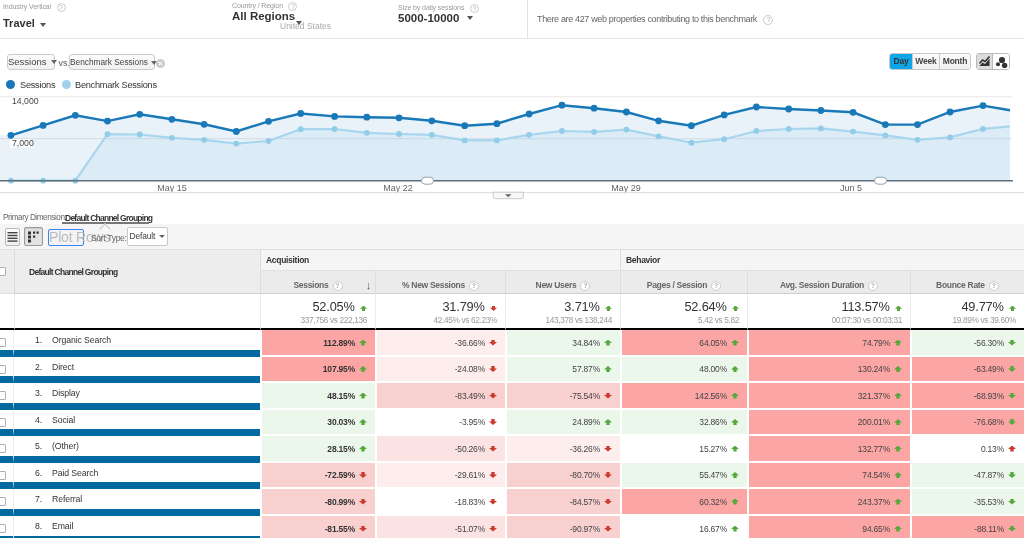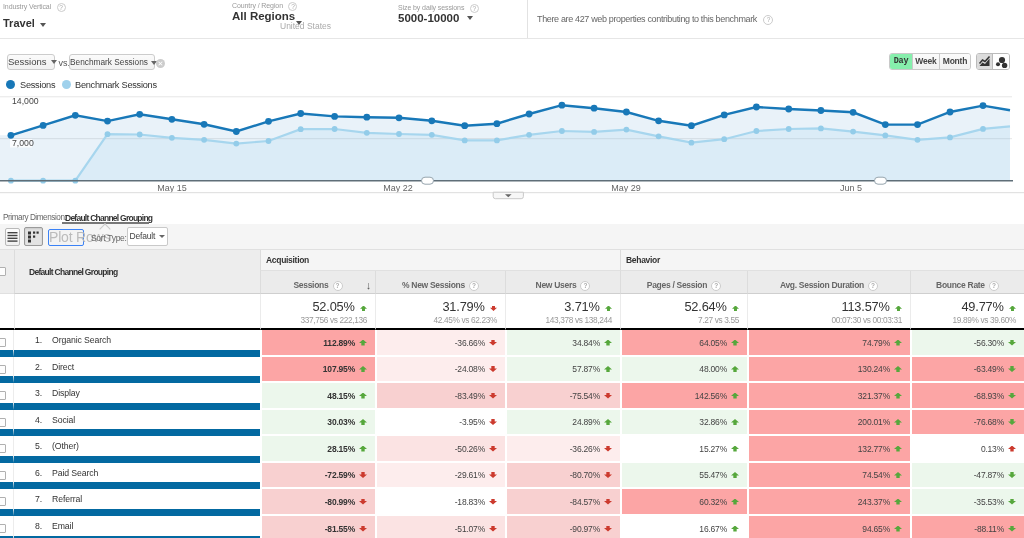--- a/index.html
+++ b/index.html
@@ -57,21 +57,21 @@
   <div class="abs" style="left:527px;top:0;height:38px;border-left:1px solid #e2e2e2;"></div>
   <div class="abs" style="left:537px;top:14px;font-size:9px;letter-spacing:-0.35px;color:#666;">There are 427 web properties contributing to this benchmark &nbsp;&nbsp;<span class="qm">?</span></div>
   <div class="abs" style="left:0;top:38px;width:1024px;border-top:1px solid #e6e6e6;"></div>
 
   <div class="gabtn" style="left:7px;top:54px;width:48px;height:16px;">Sessions <span class="caret" style="margin-left:2px;border-left-width:3.5px;border-right-width:3.5px;border-top-width:4px;"></span></div>
   <div class="abs" style="left:58.5px;top:57.5px;font-size:9px;color:#555;">vs.</div>
   <div class="gabtn" style="left:69px;top:54px;width:86px;height:16px;font-size:8.3px;">Benchmark Sessions <span class="caret" style="margin-left:1px;border-left-width:3.5px;border-right-width:3.5px;border-top-width:4px;"></span></div>
   <div class="abs" style="left:156px;top:59px;width:9px;height:9px;border-radius:50%;background:#ccc;color:#fff;font-size:7px;line-height:9px;text-align:center;">✕</div>
 
   <div class="abs" style="left:889px;top:53px;display:flex;border:1px solid #c9c9c9;border-radius:3px;overflow:hidden;height:17px;">
-    <div style="width:23px;background:#86efac;font-size:8.5px;font-weight:bold;letter-spacing:-0.2px;line-height:15px;text-align:center;color:#333;border-right:1px solid #c9c9c9;font-family:Liberation Mono, monospace;">Day</div>
+    <div style="width:23px;background:#0ea5e9;font-size:8.5px;font-weight:bold;letter-spacing:-0.2px;line-height:15px;text-align:center;color:#333;border-right:1px solid #c9c9c9;">Day</div>
     <div style="width:27px;background:linear-gradient(#fbfbfb,#f1f1f1);font-size:8.5px;font-weight:bold;letter-spacing:-0.2px;line-height:15px;text-align:center;color:#444;border-right:1px solid #c9c9c9;">Week</div>
     <div style="width:30px;background:linear-gradient(#fbfbfb,#f1f1f1);font-size:8.5px;font-weight:bold;letter-spacing:-0.2px;line-height:15px;text-align:center;color:#444;">Month</div>
   </div>
 
   <div class="abs" style="left:976px;top:53px;display:flex;border:1px solid #bbb;border-radius:3px;overflow:hidden;height:17px;">
     <div style="width:16px;background:#dcdcdc;border-right:1px solid #bbb;position:relative;">
       <svg width="16" height="15" viewBox="0 0 16 15" style="position:absolute;top:0;left:0;">
         <polygon points="2.5,12 5.5,8.5 8,10 12.5,4.5 12.5,12" fill="#333"></polygon>
         <polyline points="2.5,9.5 5.5,6 8,7.5 12.5,2.5" stroke="#333" stroke-width="1.5" fill="none"></polyline>
       </svg>
@@ -258,21 +258,21 @@
       <td>
             <div class="big">31.79% <span class="ar ad bau"></span></div>
             <div class="sub">42.45% vs 62.23%</div>
           </td>
       <td>
             <div class="big">3.71% <span class="ar au bau"></span></div>
             <div class="sub">143,378 vs 138,244</div>
           </td>
       <td>
             <div class="big">52.64% <span class="ar au bau"></span></div>
-            <div class="sub">7.27 vs 3.55</div>
+            <div class="sub">5.42 vs 5.82</div>
           </td>
       <td>
             <div class="big">113.57% <span class="ar au bau"></span></div>
             <div class="sub">00:07:30 vs 00:03:31</div>
           </td>
       <td>
             <div class="big">49.77% <span class="ar au bau"></span></div>
             <div class="sub">19.89% vs 39.60%</div>
           </td>
     </tr>

